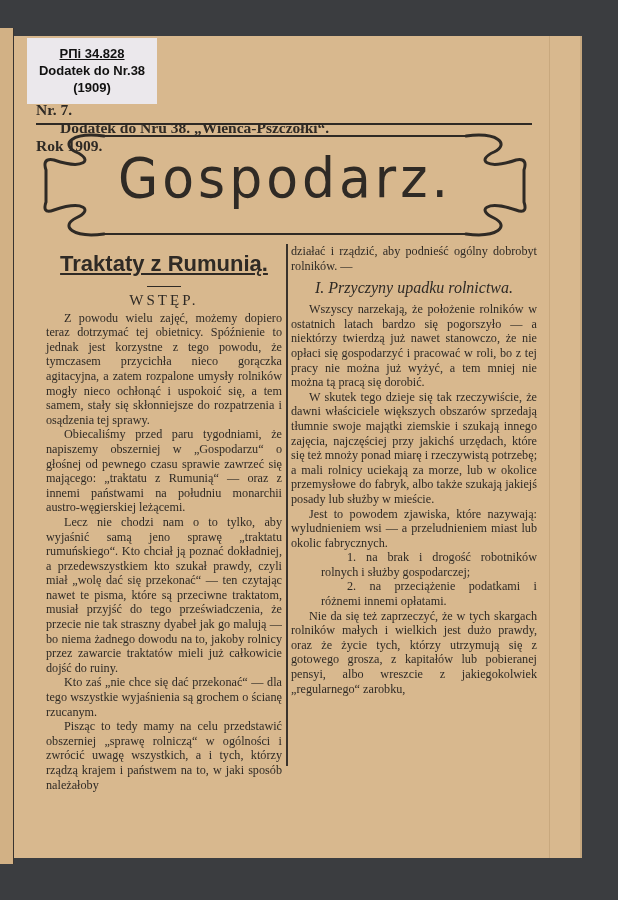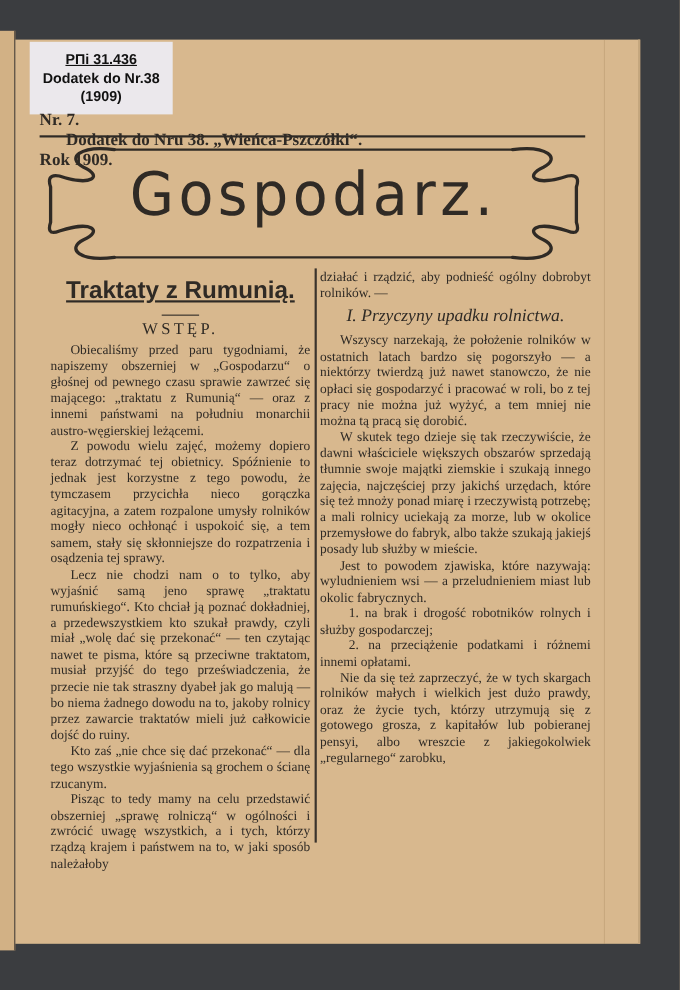--- a/index.html
+++ b/index.html
@@ -68,31 +68,31 @@
       margin-top: 4px; white-space: nowrap; text-decoration: underline;
     }
     .short-rule { width: 34px; height: 1px; background: #2f2a25; margin: 6px auto 6px; }
     .section-title {
       text-align: center; font-size: 15px; letter-spacing: 3px; margin-bottom: 3px;
     }
     .para { text-indent: 18px; }
     .subhead {
       font-style: italic; text-align: center; font-size: 16px; line-height: 20px; margin: 5px 0 4px;
     }
-    .list-item { text-indent: 26px; }
+    .list-item { text-indent: 26px; margin-left: 30px; }
   </style>
 </head>
 <body>
 
 <div class="back-page"></div>
 
 <div class="page"></div>
 
 <div class="label">
-  <span class="shelf">PПi 31.436</span>
+  <span class="shelf">PПi 34.828</span>
   <span>Dodatek do Nr.38</span>
   <span>(1909)</span>
 </div>
 
 <div class="masthead">
   <span>Nr. 7.</span>
   <span class="mid">Dodatek do Nru 38. „Wieńca-Pszczółki“.</span>
   <span>Rok 1909.</span>
 </div>
 <div class="rule-top"></div>
@@ -108,22 +108,22 @@
   </svg>
   <div class="title-text">Gospodarz.</div>
 </div>
 
 <div class="col-divider"></div>
 
 <div class="col col-left">
   <div class="headline">Traktaty z Rumunią.</div>
   <div class="short-rule"></div>
   <div class="section-title">WSTĘP.</div>
+  <p class="para">Z powodu wielu zajęć, możemy dopiero teraz dotrzymać tej obietnicy. Spóźnienie to jednak jest korzystne z tego powodu, że tymczasem przycichła nieco gorączka agitacyjna, a zatem rozpalone umysły rolników mogły nieco ochłonąć i uspokoić się, a tem samem, stały się skłonniejsze do rozpatrzenia i osądzenia tej sprawy.</p>
   <p class="para">Obiecaliśmy przed paru tygodniami, że napiszemy obszerniej w „Gospodarzu“ o głośnej od pewnego czasu sprawie zawrzeć się mającego: „traktatu z Rumunią“ — oraz z innemi państwami na południu monarchii austro-węgierskiej leżącemi.</p>
-  <p class="para">Z powodu wielu zajęć, możemy dopiero teraz dotrzymać tej obietnicy. Spóźnienie to jednak jest korzystne z tego powodu, że tymczasem przycichła nieco gorączka agitacyjna, a zatem rozpalone umysły rolników mogły nieco ochłonąć i uspokoić się, a tem samem, stały się skłonniejsze do rozpatrzenia i osądzenia tej sprawy.</p>
   <p class="para">Lecz nie chodzi nam o to tylko, aby wyjaśnić samą jeno sprawę „traktatu rumuńskiego“. Kto chciał ją poznać dokładniej, a przedewszystkiem kto szukał prawdy, czyli miał „wolę dać się przekonać“ — ten czytając nawet te pisma, które są przeciwne traktatom, musiał przyjść do tego przeświadczenia, że przecie nie tak straszny dyabeł jak go malują — bo niema żadnego dowodu na to, jakoby rolnicy przez zawarcie traktatów mieli już całkowicie dojść do ruiny.</p>
   <p class="para">Kto zaś „nie chce się dać przekonać“ — dla tego wszystkie wyjaśnienia są grochem o ścianę rzucanym.</p>
   <p class="para">Pisząc to tedy mamy na celu przedstawić obszerniej „sprawę rolniczą“ w ogólności i zwrócić uwagę wszystkich, a i tych, którzy rządzą krajem i państwem na to, w jaki sposób należałoby</p>
 </div>
 
 <div class="col col-right">
   <p>działać i rządzić, aby podnieść ogólny dobrobyt rolników. —</p>
   <div class="subhead">I. Przyczyny upadku rolnictwa.</div>
   <p class="para">Wszyscy narzekają, że położenie rolników w ostatnich latach bardzo się pogorszyło — a niektórzy twierdzą już nawet stanowczo, że nie opłaci się gospodarzyć i pracować w roli, bo z tej pracy nie można już wyżyć, a tem mniej nie można tą pracą się dorobić.</p>
   <p class="para">W skutek tego dzieje się tak rzeczywiście, że dawni właściciele większych obszarów sprzedają tłumnie swoje majątki ziemskie i szukają innego zajęcia, najczęściej przy jakichś urzędach, które się też mnoży ponad miarę i rzeczywistą potrzebę; a mali rolnicy uciekają za morze, lub w okolice przemysłowe do fabryk, albo także szukają jakiejś posady lub służby w mieście.</p>

